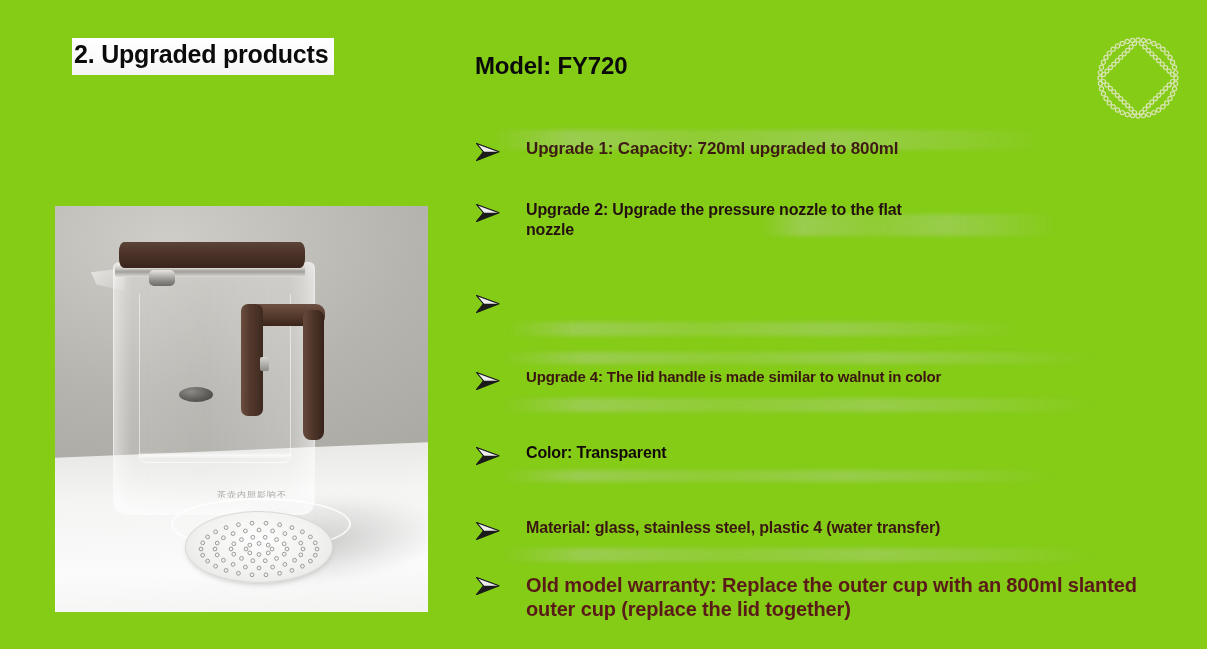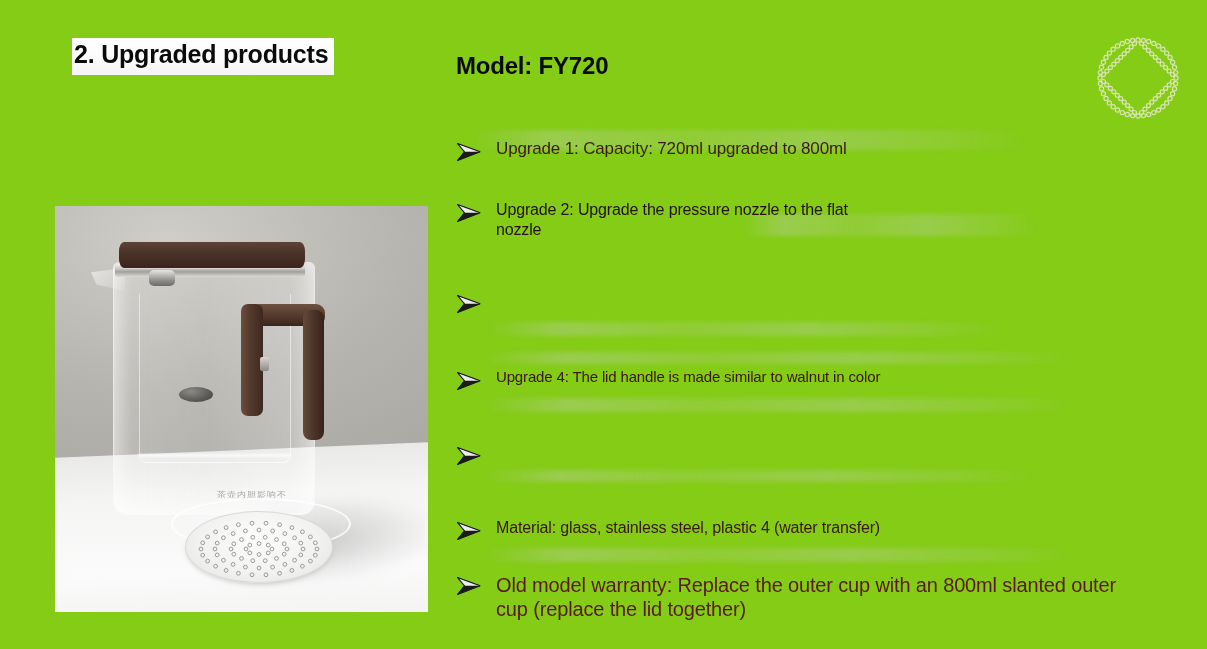--- a/index.html
+++ b/index.html
@@ -266,21 +266,21 @@
     color: #8d8b86;
     letter-spacing: 1px;
     transform: scaleY(0.85);
     opacity: .75;
     font-family: "DejaVu Sans", sans-serif;
   }
 
   
   .right-col {
     position: absolute;
-    left: 441px;
+    left: 460px;
     top: 0;
     width: 747px;
     height: 569px;
   }
   .model-title {
     position: absolute;
     left: 15px;
     top: 52px;
     font-size: 24px;
     font-weight: bold;
@@ -297,23 +297,24 @@
   .bullet-arrow {
     flex: 0 0 auto;
     width: 26px;
     height: 22px;
     margin-right: 14px;
     position: relative;
     top: 2px;
   }
   .bullet-arrow svg { display: block; }
   .bullet-text {
-    font-weight: normal;
+    font-weight: bold;
     line-height: 1.22;
     letter-spacing: -0.15px;
+    margin-left: 11px;
   }
 
   
   .ghost {
     position: absolute;
     background: linear-gradient(to right,
         rgba(205,205,210,0) 0%,
         rgba(206,206,212,.30) 14%,
         rgba(210,210,214,.16) 38%,
         rgba(205,207,212,.28) 62%,
@@ -501,20 +502,21 @@
           <span class="bullet-text" style="color: rgb(59, 21, 16); font-size: 15px; width: 560px;">Upgrade 4: The lid handle is made similar to walnut in color</span>
         </div>
         <div class="bullet" style="left: 15px; top: 443px; width: 340px;">
           <span class="bullet-arrow">
             <svg width="26" height="22" viewBox="0 0 26 22">
               <path d="M1.5 2.5 L24 10.8 L1.5 19.5 L8.5 10.8 Z" fill="#1b1b1b" stroke="#1b1b1b" stroke-width="0.6" stroke-linejoin="round"></path>
               <path d="M8.5 10.8 L1.5 2.5 L24 10.8 Z" fill="#ffffff" opacity="0.92"></path>
               <path d="M1.5 2.5 L24 10.8 L1.5 19.5 L8.5 10.8 Z" fill="none" stroke="#1b1b1b" stroke-width="1.1" stroke-linejoin="round"></path>
             </svg>
           </span>
+          <span class="bullet-text" style="color: rgb(18, 10, 9); font-size: 16px; width: 300px;">Color: Transparent</span>
         </div>
         <div class="bullet" style="left: 15px; top: 518px; width: 620px;">
           <span class="bullet-arrow">
             <svg width="26" height="22" viewBox="0 0 26 22">
               <path d="M1.5 2.5 L24 10.8 L1.5 19.5 L8.5 10.8 Z" fill="#1b1b1b" stroke="#1b1b1b" stroke-width="0.6" stroke-linejoin="round"></path>
               <path d="M8.5 10.8 L1.5 2.5 L24 10.8 Z" fill="#ffffff" opacity="0.92"></path>
               <path d="M1.5 2.5 L24 10.8 L1.5 19.5 L8.5 10.8 Z" fill="none" stroke="#1b1b1b" stroke-width="1.1" stroke-linejoin="round"></path>
             </svg>
           </span>
           <span class="bullet-text" style="color: rgb(58, 21, 18); font-size: 16px; width: 580px;">Material: glass, stainless steel, plastic 4 (water transfer)</span>

